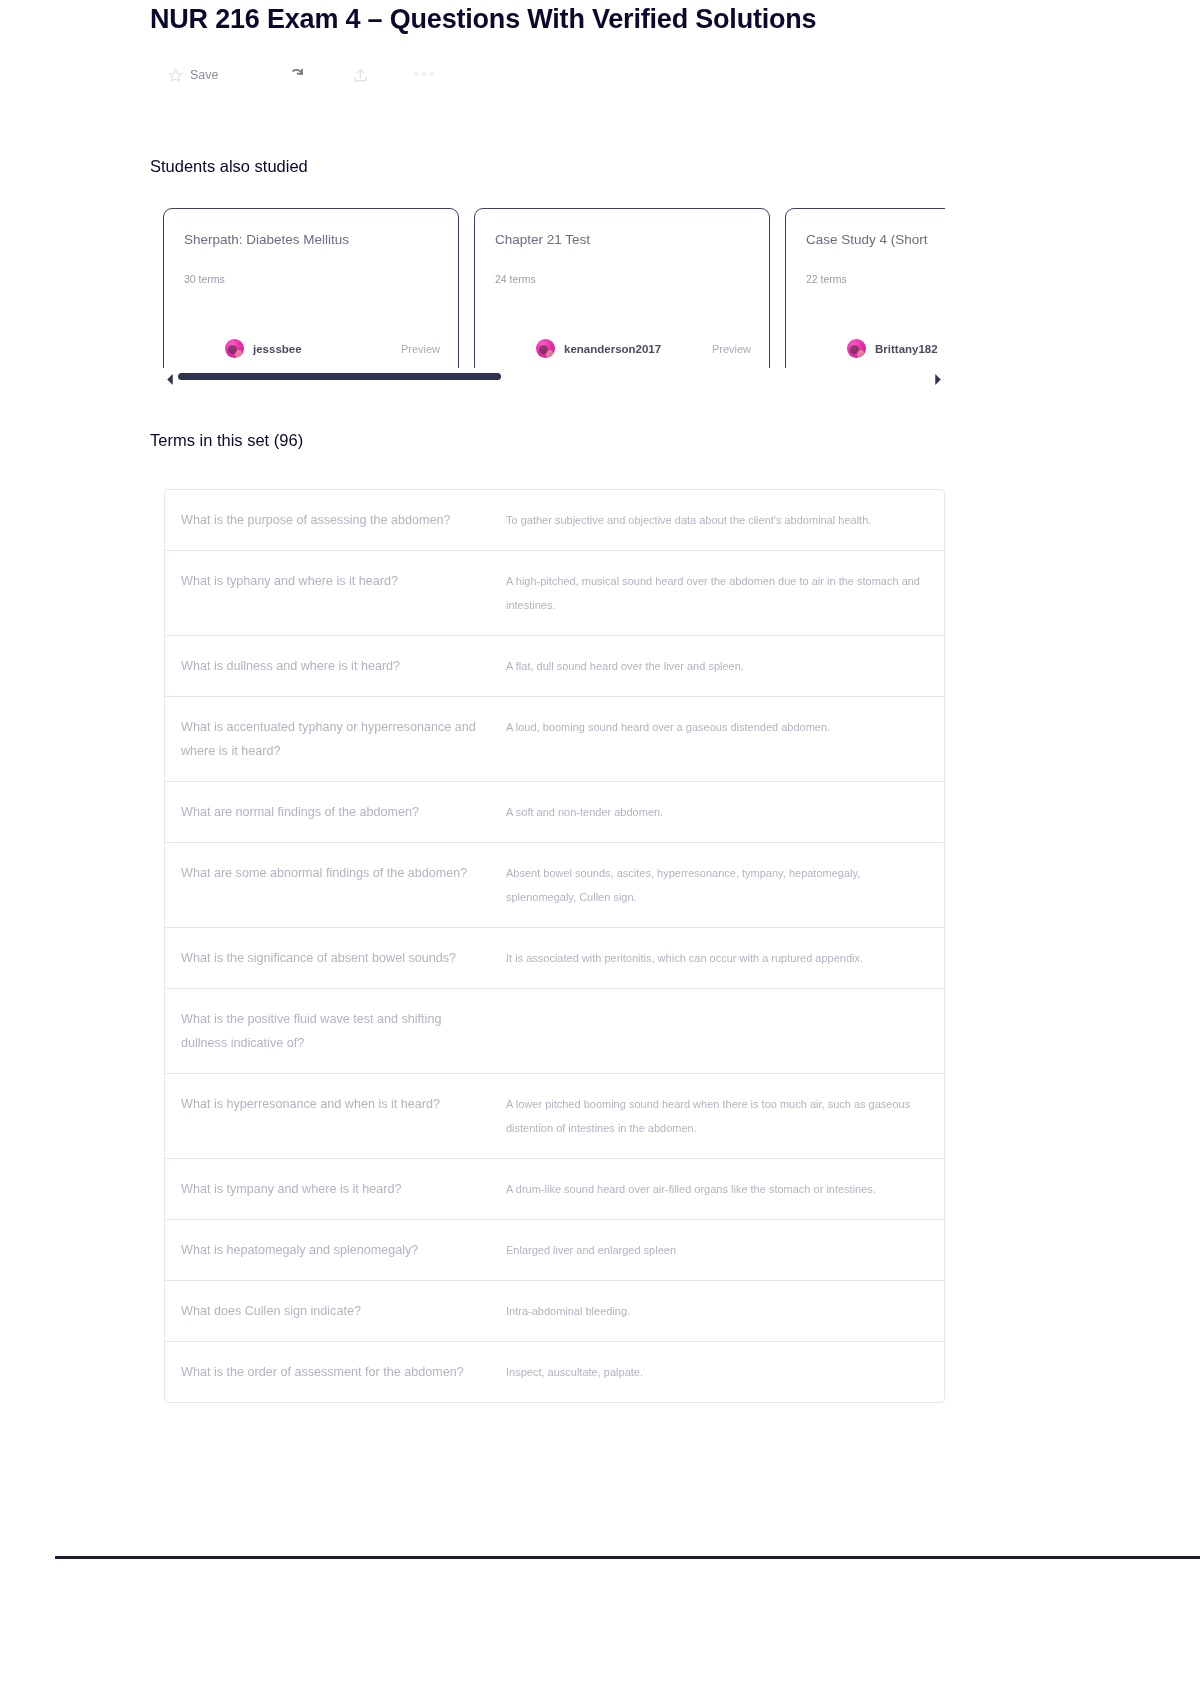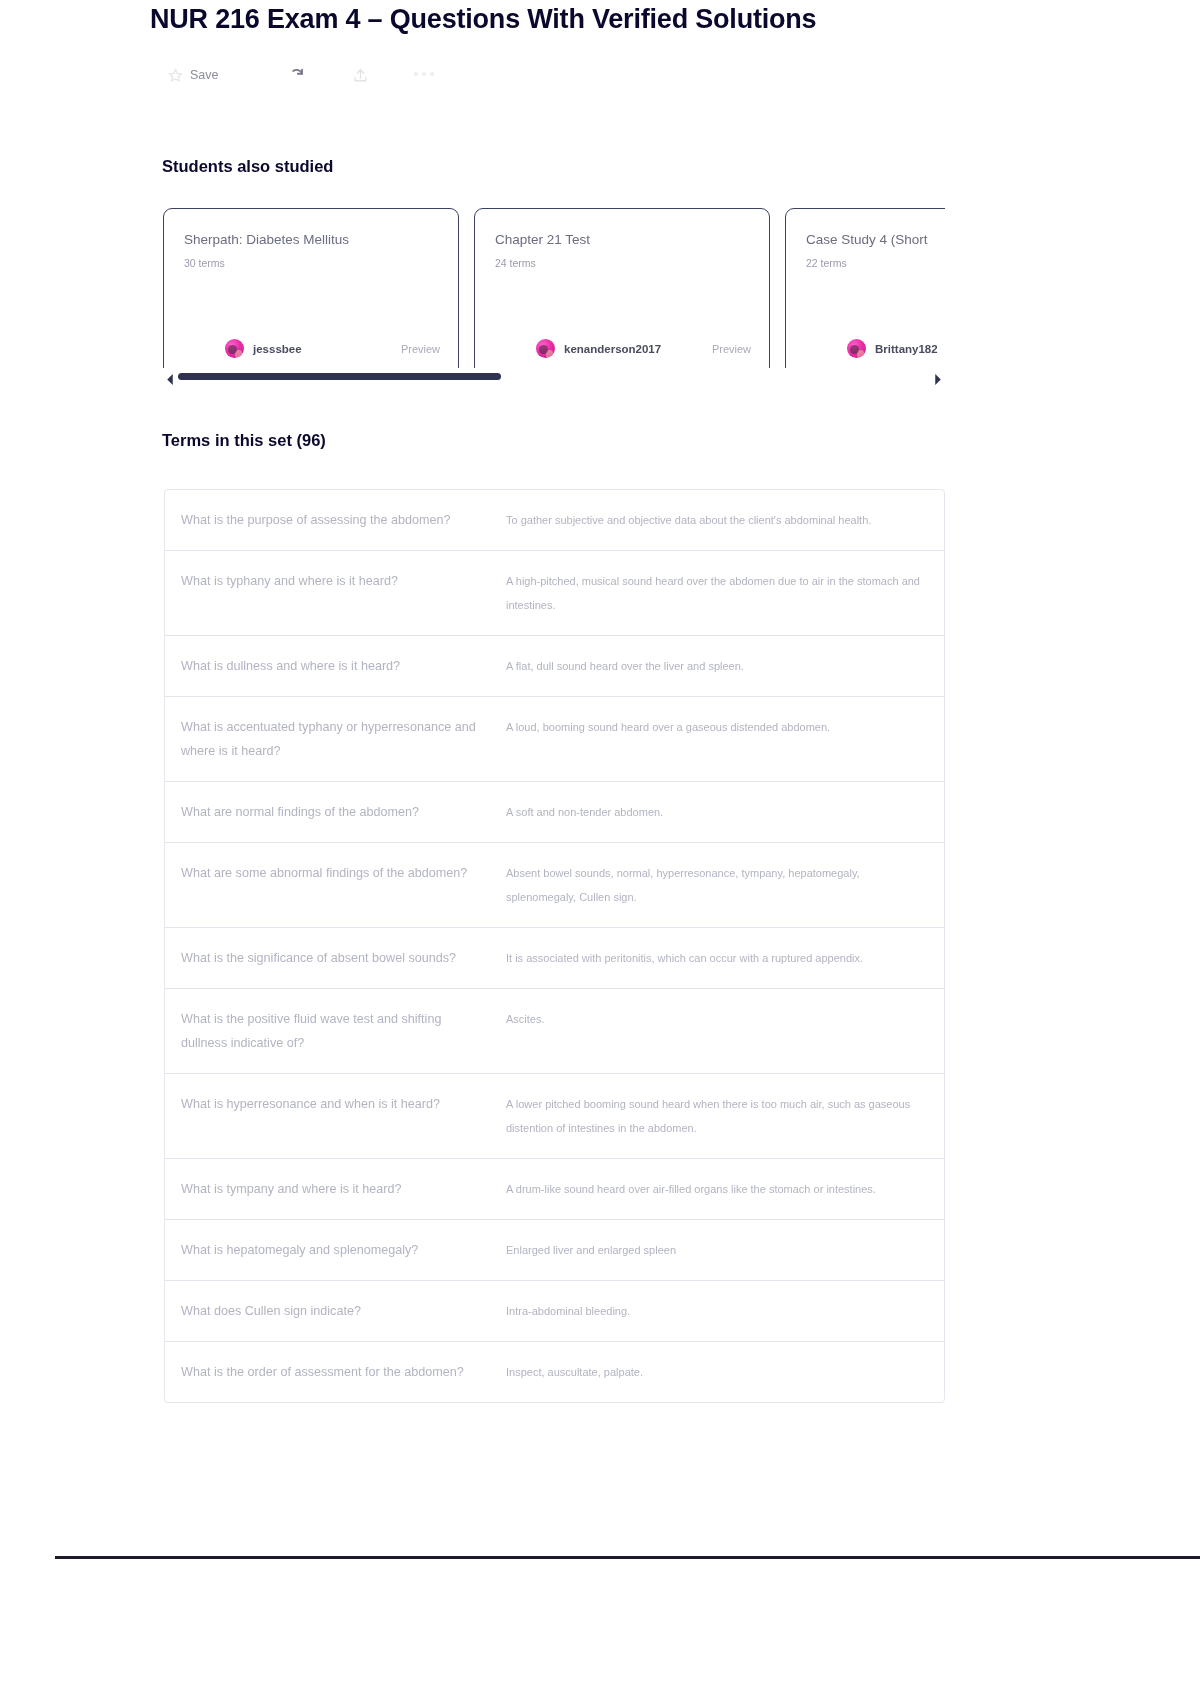--- a/index.html
+++ b/index.html
@@ -62,23 +62,22 @@
   .tool-rotate { width: 20px; height: 20px; opacity: .75; }
   .tool-share { width: 17px; height: 19px; opacity: .22; }
   .tool-more { width: 22px; height: 6px; opacity: .16; display:flex; gap:4px; }
   .tool-more i { width: 4px; height: 4px; border-radius: 50%; background:#9a9cae; display:block;}
 
   
   .section-head {
     position: absolute;
     left: 150px;
     font-size: 16.5px;
-    font-weight: bold;
+    font-weight: normal;
     color: #0a092d;
-    margin-left: 12px;
   }
   .section-head.also { top: 157px; }
   .section-head.terms { top: 431px; }
 
   
   .carousel {
     position: absolute;
     left: 163px;
     top: 208px;
     width: 782px;
@@ -101,21 +100,21 @@
     position: relative;
   }
   .card-title {
     font-size: 13.5px;
     color: #6b6d80;
     font-weight: 400;
     white-space: nowrap;
     overflow: hidden;
   }
   .card-terms {
-    margin-top: 10px;
+    margin-top: 26px;
     font-size: 10.5px;
     color: #9a9cae;
   }
   .card-footer {
     position: absolute;
     left: 20px;
     right: 18px;
     bottom: 17px;
     display: flex;
     align-items: center;
@@ -372,29 +371,28 @@
     <div class="term-row">
       <div class="term-word">What is accentuated typhany or hyperresonance and where is it heard?</div>
       <div class="term-def">A loud, booming sound heard over a gaseous distended abdomen.</div>
     </div>
     <div class="term-row">
       <div class="term-word">What are normal findings of the abdomen?</div>
       <div class="term-def">A soft and non-tender abdomen.</div>
     </div>
     <div class="term-row">
       <div class="term-word">What are some abnormal findings of the abdomen?</div>
-      <div class="term-def">Absent bowel sounds, normal, hyperresonance, tympany, hepatomegaly, splenomegaly, Cullen sign.</div>
+      <div class="term-def">Absent bowel sounds, ascites, hyperresonance, tympany, hepatomegaly, splenomegaly, Cullen sign.</div>
     </div>
     <div class="term-row">
       <div class="term-word">What is the significance of absent bowel sounds?</div>
       <div class="term-def">It is associated with peritonitis, which can occur with a ruptured appendix.</div>
     </div>
     <div class="term-row">
       <div class="term-word">What is the positive fluid wave test and shifting dullness indicative of?</div>
-      <div class="term-def">Ascites.</div>
     </div>
     <div class="term-row">
       <div class="term-word">What is hyperresonance and when is it heard?</div>
       <div class="term-def">A lower pitched booming sound heard when there is too much air, such as gaseous distention of intestines in the abdomen.</div>
     </div>
     <div class="term-row">
       <div class="term-word">What is tympany and where is it heard?</div>
       <div class="term-def">A drum-like sound heard over air-filled organs like the stomach or intestines.</div>
     </div>
     <div class="term-row">

